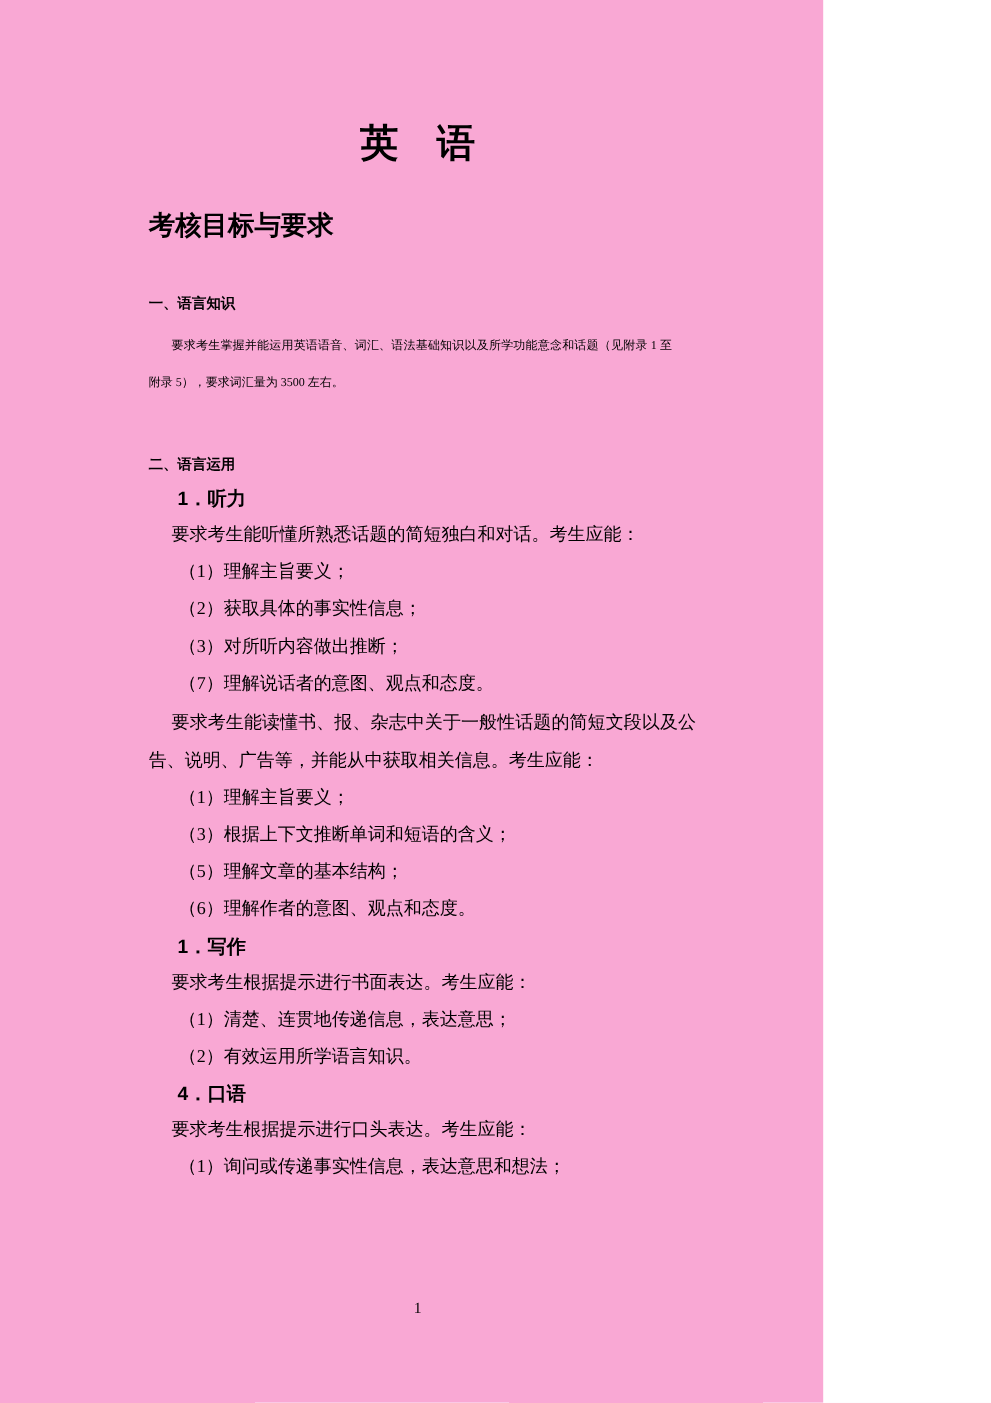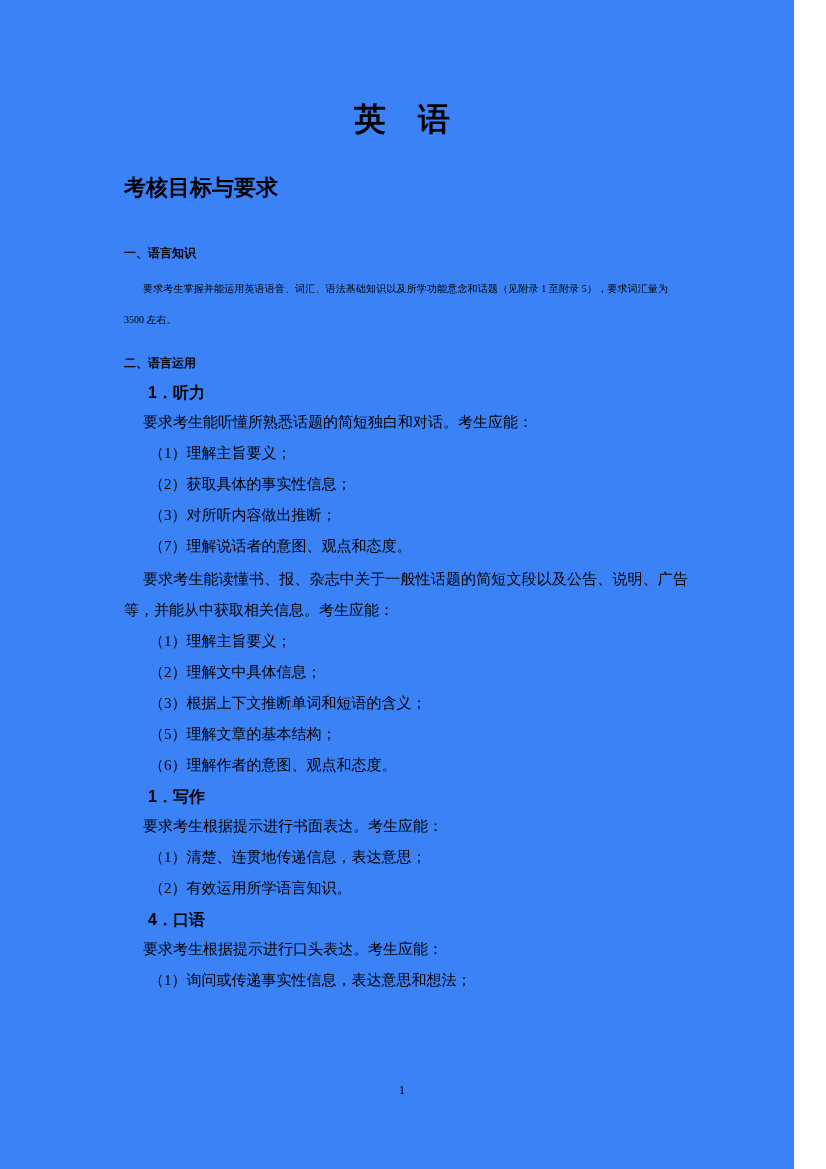--- a/index.html
+++ b/index.html
@@ -2,25 +2,25 @@
 <html><head>
 <meta charset="utf-8">
 <style>
   html, body {
     margin: 0;
     padding: 0;
     background: #ffffff;
   }
   .page {
     position: relative;
-    width: 794px;
+    width: 686px;
     height: 1169px;
     box-sizing: border-box;
     padding: 98px 114px 0 124px;
-    background: #3b82f6;
+    background: #f9a8d4;
     color: #000000;
     font-family: "Liberation Serif", serif;
     overflow: hidden;
   }
   .doc-title {
     text-align: center;
     font-size: 32px;
     line-height: 42px;
     font-weight: bold;
     font-family: "Liberation Serif", serif;
@@ -32,21 +32,21 @@
     font-weight: bold;
     font-family: Liberation Serif, serif;
   }
   .sec-heading {
     font-size: 12px;
     line-height: 24px;
     font-weight: bold;
     font-family: "Liberation Sans", sans-serif;
   }
   .sec-heading.first { margin-top: 38px; }
-  .sec-heading.second { margin-top: 16px; }
+  .sec-heading.second { margin-top: 40px; }
   .para {
     margin: 8px 12px 0 0;
     font-size: 10px;
     line-height: 31px;
     text-indent: 19px;
     text-align: justify;
   }
   .sub-heading {
     margin: 4px 0 0 24px;
     font-size: 16px;
@@ -94,21 +94,20 @@
 
   <div class="sub-heading gap-top">1．听力</div>
   <p class="sub-intro">要求考生能听懂所熟悉话题的简短独白和对话。考生应能：</p>
   <p class="list-item">（1）理解主旨要义；</p>
   <p class="list-item">（2）获取具体的事实性信息；</p>
   <p class="list-item">（3）对所听内容做出推断；</p>
   <p class="list-item">（7）理解说话者的意图、观点和态度。</p>
 
   <p class="sub-intro">要求考生能读懂书、报、杂志中关于一般性话题的简短文段以及公告、说明、广告等，并能从中获取相关信息。考生应能：</p>
   <p class="list-item">（1）理解主旨要义；</p>
-  <p class="list-item">（2）理解文中具体信息；</p>
   <p class="list-item">（3）根据上下文推断单词和短语的含义；</p>
   <p class="list-item">（5）理解文章的基本结构；</p>
   <p class="list-item">（6）理解作者的意图、观点和态度。</p>
 
   <div class="sub-heading">1．写作</div>
   <p class="sub-intro">要求考生根据提示进行书面表达。考生应能：</p>
   <p class="list-item">（1）清楚、连贯地传递信息，表达意思；</p>
   <p class="list-item">（2）有效运用所学语言知识。</p>
 
   <div class="sub-heading">4．口语</div>

